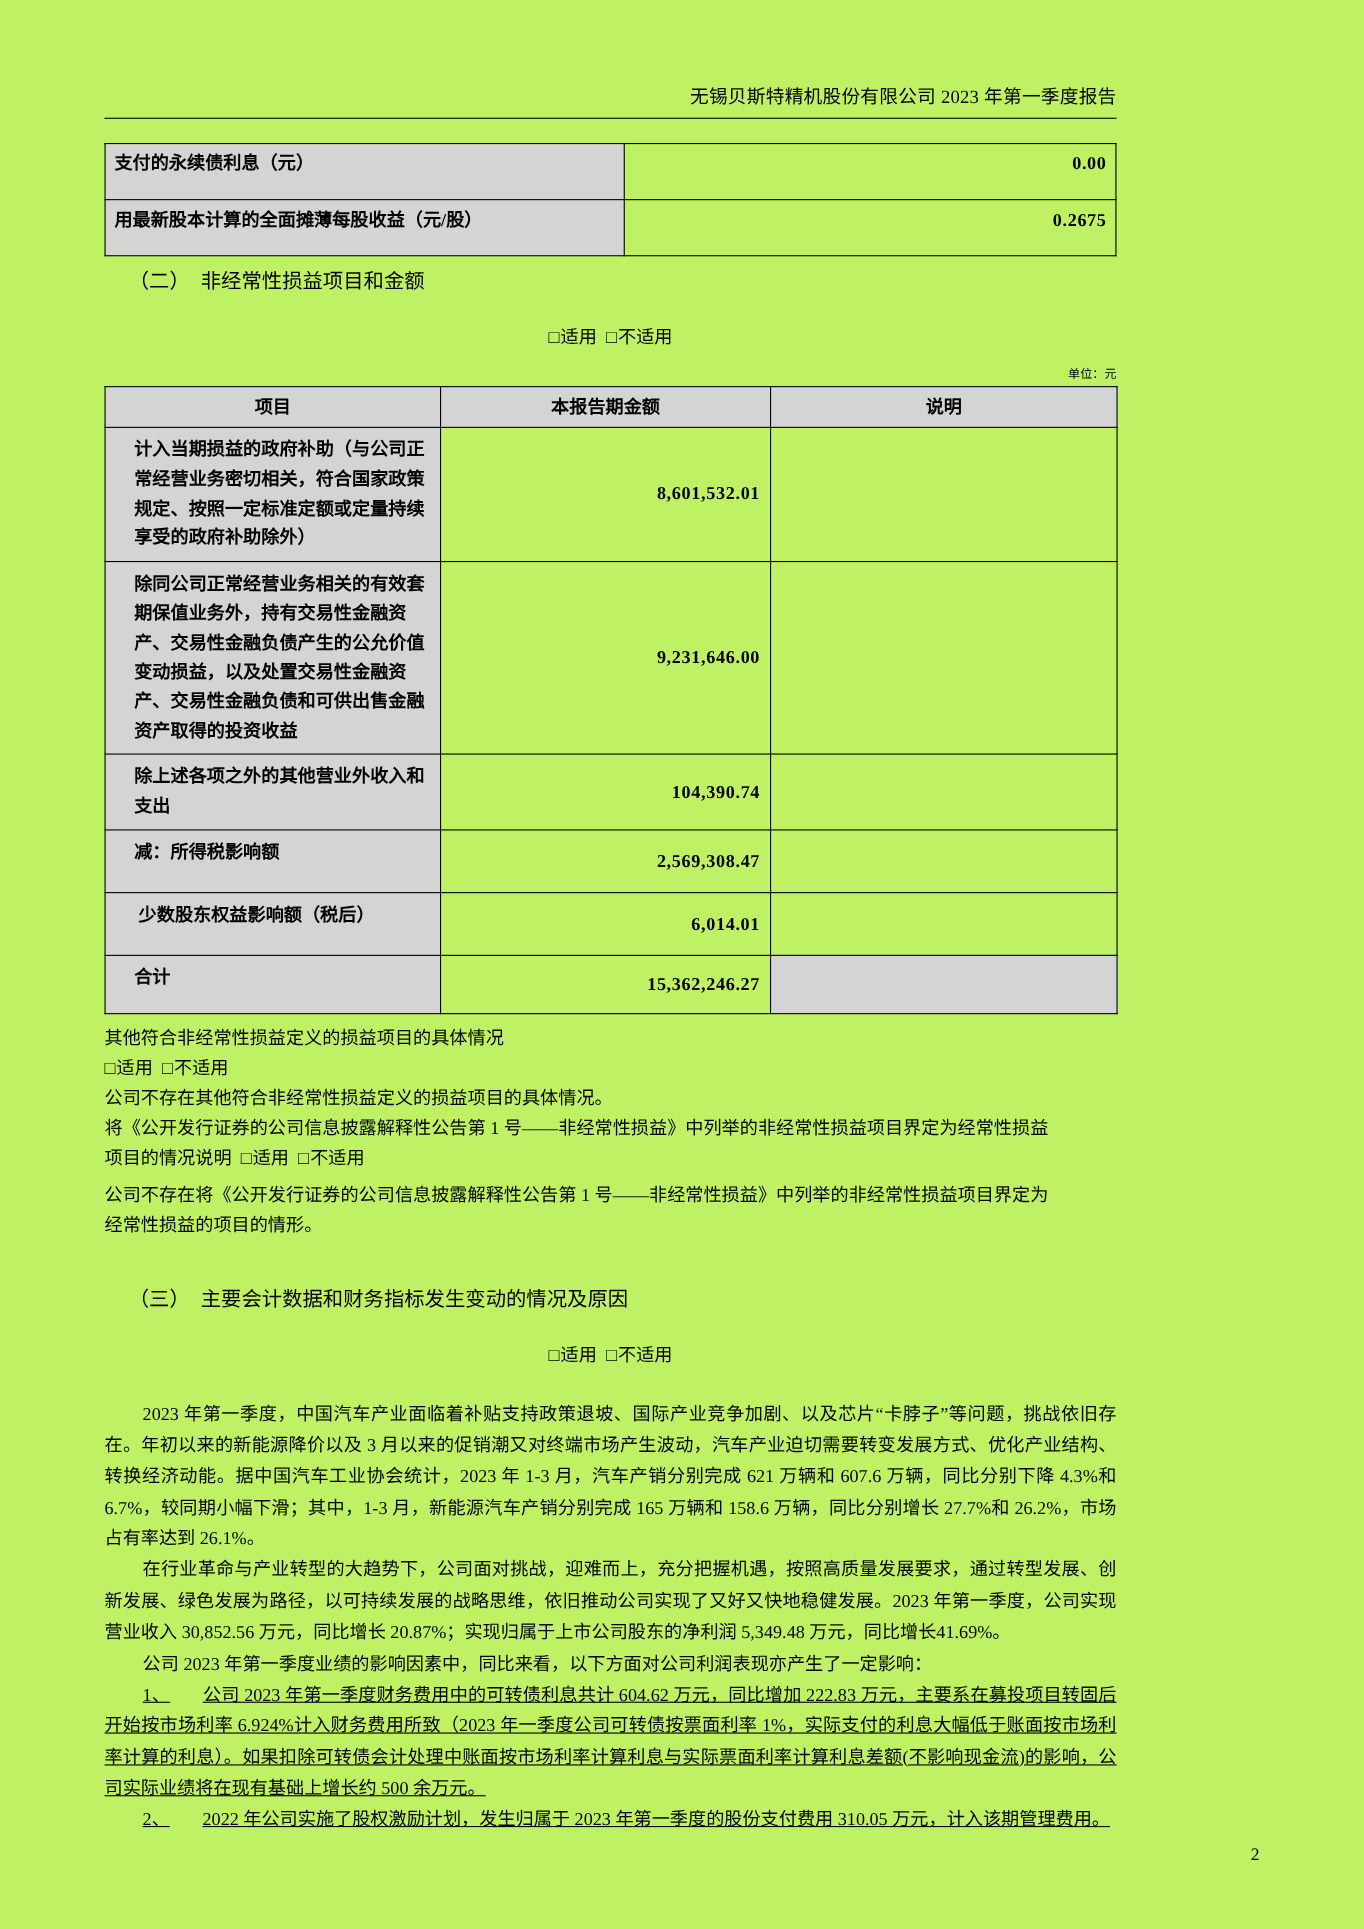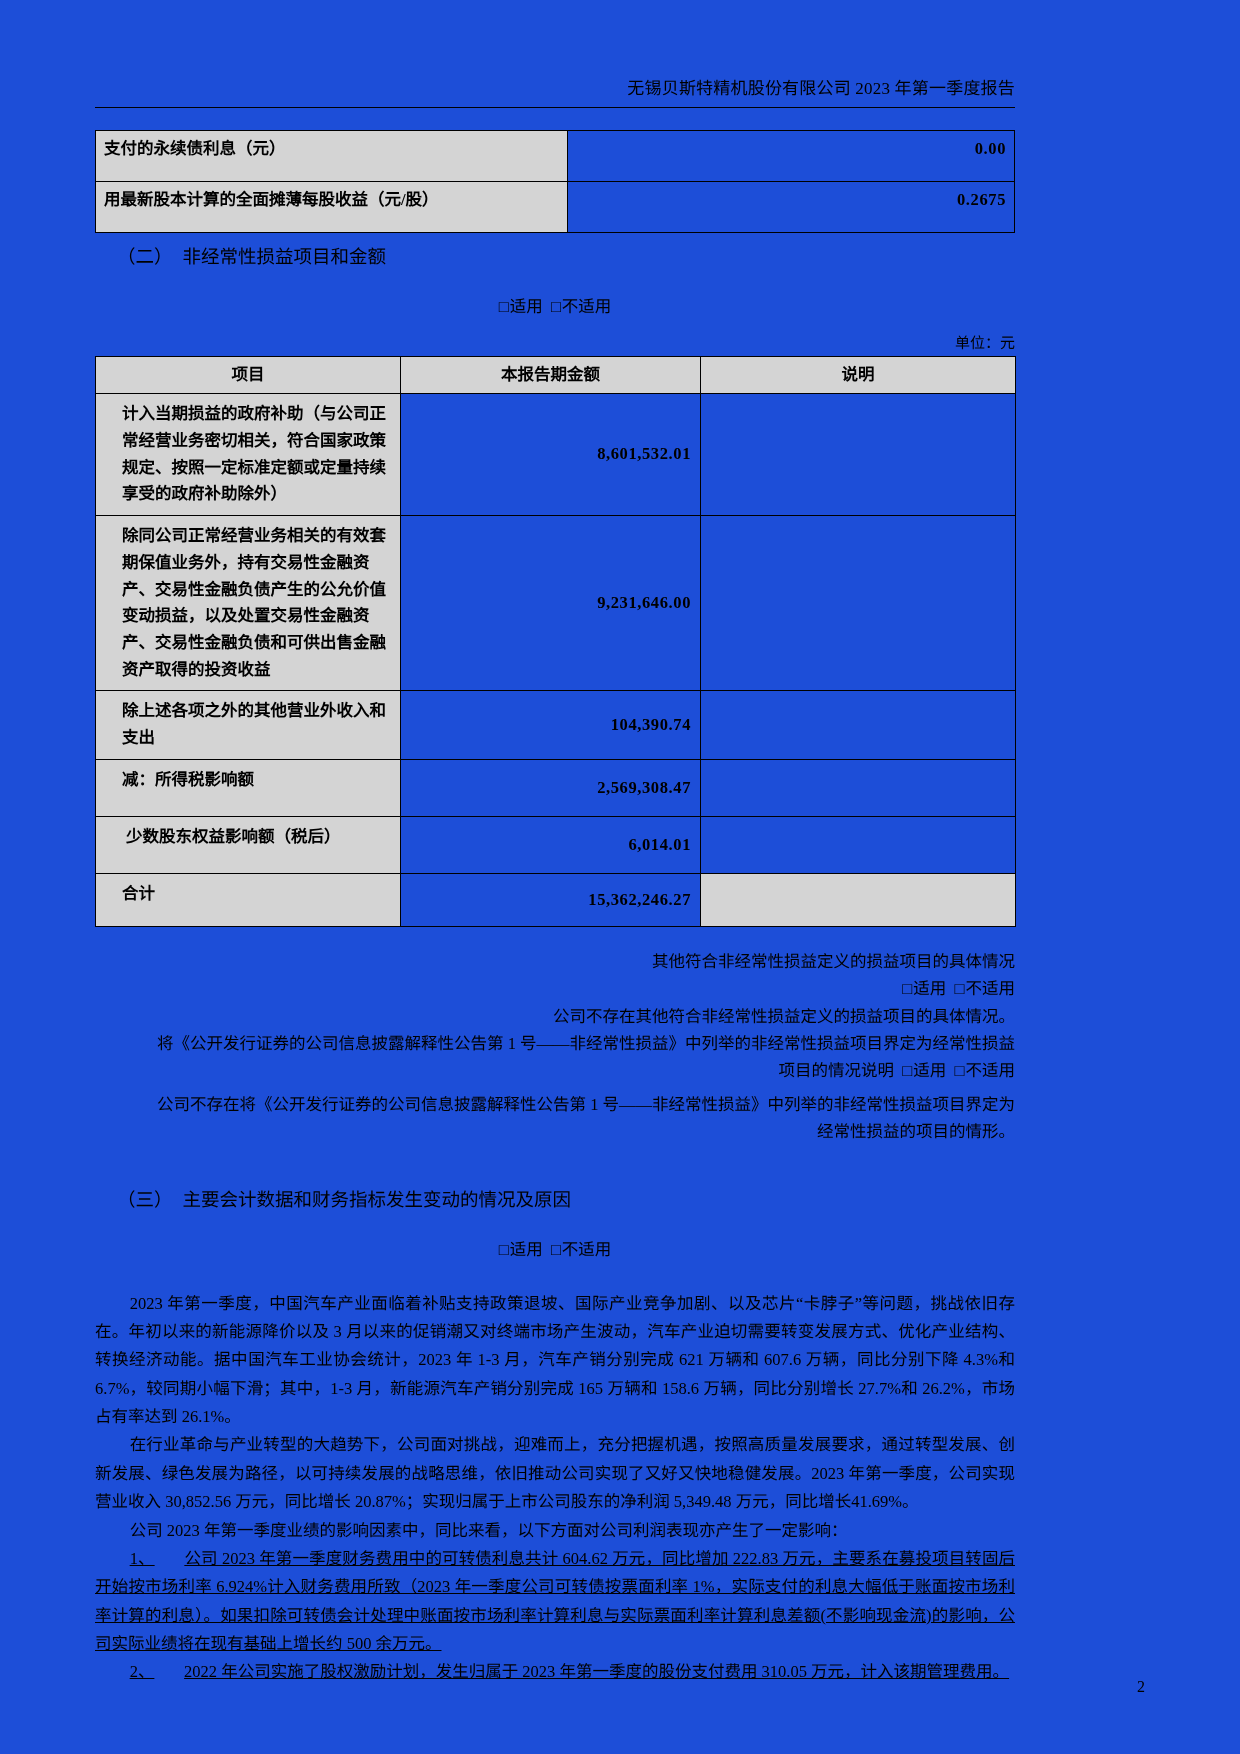--- a/index.html
+++ b/index.html
@@ -10,21 +10,21 @@
   }
   body {
     font-family: "Liberation Serif", "DejaVu Serif", serif;
     color: #000000;
   }
   .page {
     position: relative;
     width: 1240px;
     height: 1754px;
     margin: 0 auto;
-    background: #1d4ed8;
+    background: #bef264;
     box-sizing: border-box;
     padding: 0;
     overflow: hidden;
   }
   .content {
     position: absolute;
     left: 95px;
     top: 0;
     width: 920px;
   }
@@ -78,21 +78,21 @@
     line-height: 1.6;
   }
   .section-heading .sec-num { margin-right: 10px; }
   .applicable-line {
     font-size: 16.5px;
     margin: 22px 0 0 0;
     line-height: 1.6;
     text-align: center;
   }
   .unit-line {
-    font-size: 15px;
+    font-size: 11px;
     text-align: right;
     margin: 10px 0 4px 0;
   }
   .box-empty::before { content: "\25A1"; margin-right: 1px; }
   .box-check { display: inline-block; position: relative; margin-right: 1px; }
 
   p.body {
     font-size: 16.5px;
     line-height: 1.72;
     margin: 0;
@@ -100,21 +100,21 @@
     text-justify: inter-ideograph;
   }
   p.body.indent { text-indent: 2.1em; }
   p.note {
     font-size: 16.5px;
     line-height: 1.66;
     margin: 0;
   }
   .u { text-decoration: underline; }
 
-  .notes-block { margin-top: 21px; text-align: right; }
+  .notes-block { margin-top: 8px; }
   .notes-block p { margin: 0; }
 
   #variation-section { margin-top: 40px; }
   #narrative { margin-top: 26px; }
   #narrative p { margin-bottom: 0; }
 
   .page-number {
     position: absolute;
     right: 95px;
     bottom: 58px;

